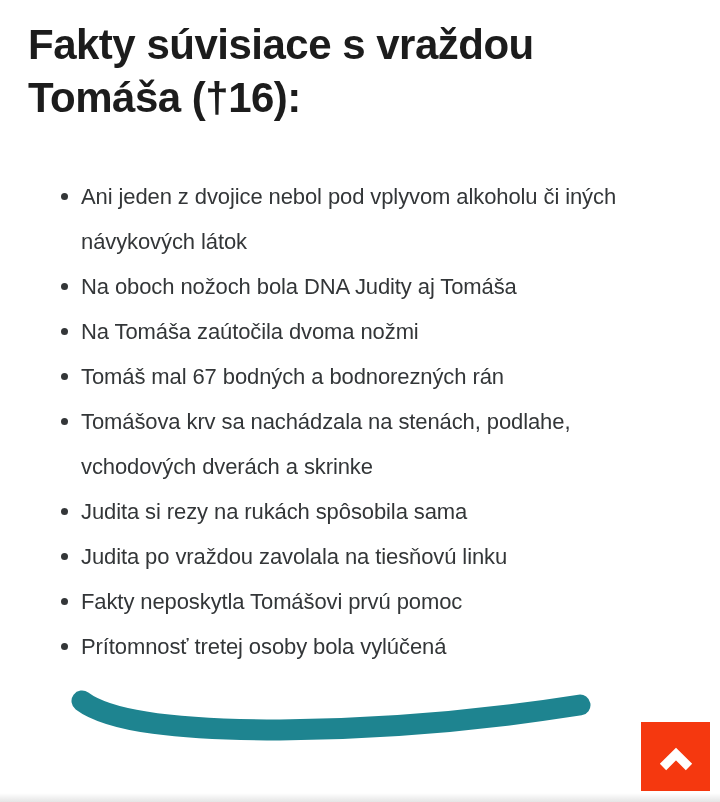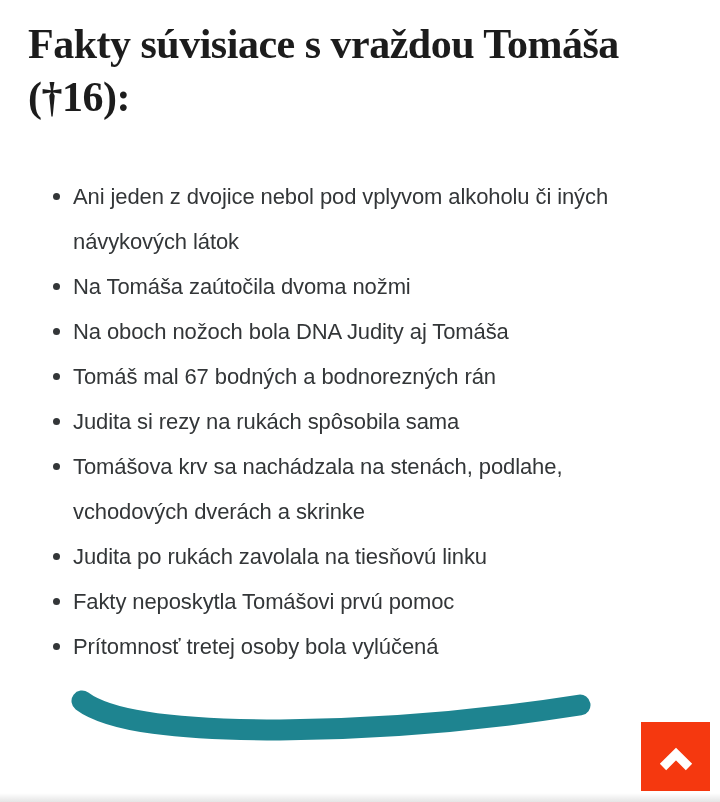--- a/index.html
+++ b/index.html
@@ -16,24 +16,23 @@
     overflow: hidden;
   }
   .article-heading {
     margin: 18px 0 8px 28px;
     max-width: 620px;
     font-size: 42px;
     line-height: 53px;
     font-weight: 700;
     color: #1c1c1c;
     letter-spacing: -0.5px;
-    font-family: Liberation Serif, serif;
   }
   .facts-list {
-    margin: 50px 0 0 8px;
+    margin: 50px 0 0 16px;
     padding-left: 65px;
     list-style: none;
   }
   .facts-list li {
     position: relative;
     max-width: 590px;
     font-size: 22px;
     line-height: 45px;
     color: #333638;
     letter-spacing: -0.1px;
@@ -85,26 +84,26 @@
 </style>
 </head>
 <body>
 
 <div class="page">
 
   <h1 class="article-heading">Fakty súvisiace s vraždou Tomáša (†16):</h1>
 
   <ul class="facts-list">
     <li>Ani jeden z dvojice nebol pod vplyvom alkoholu či iných návykových látok</li>
+    <li>Na oboch nožoch bola DNA Judity aj Tomáša</li>
     <li>Na Tomáša zaútočila dvoma nožmi</li>
-    <li>Na oboch nožoch bola DNA Judity aj Tomáša</li>
     <li>Tomáš mal 67 bodných a bodnorezných rán</li>
+    <li>Tomášova krv sa nachádzala na stenách, podlahe, vchodových dverách a skrinke</li>
     <li>Judita si rezy na rukách spôsobila sama</li>
-    <li>Tomášova krv sa nachádzala na stenách, podlahe, vchodových dverách a skrinke</li>
-    <li>Judita po rukách zavolala na tiesňovú linku</li>
+    <li>Judita po vraždou zavolala na tiesňovú linku</li>
     <li>Fakty neposkytla Tomášovi prvú pomoc</li>
     <li>Prítomnosť tretej osoby bola vylúčená</li>
   </ul>
 
   <svg class="highlight-swoosh" viewBox="0 0 550 55" xmlns="http://www.w3.org/2000/svg">
     <path d="M 22 13 C 50 34, 120 42, 220 42 C 340 41, 450 28, 520 17" fill="none" stroke="#1e8490" stroke-width="21" stroke-linecap="round"></path>
   </svg>
 
   <button class="scroll-top-button">
     <svg width="34" height="24" viewBox="0 0 34 24" xmlns="http://www.w3.org/2000/svg">

